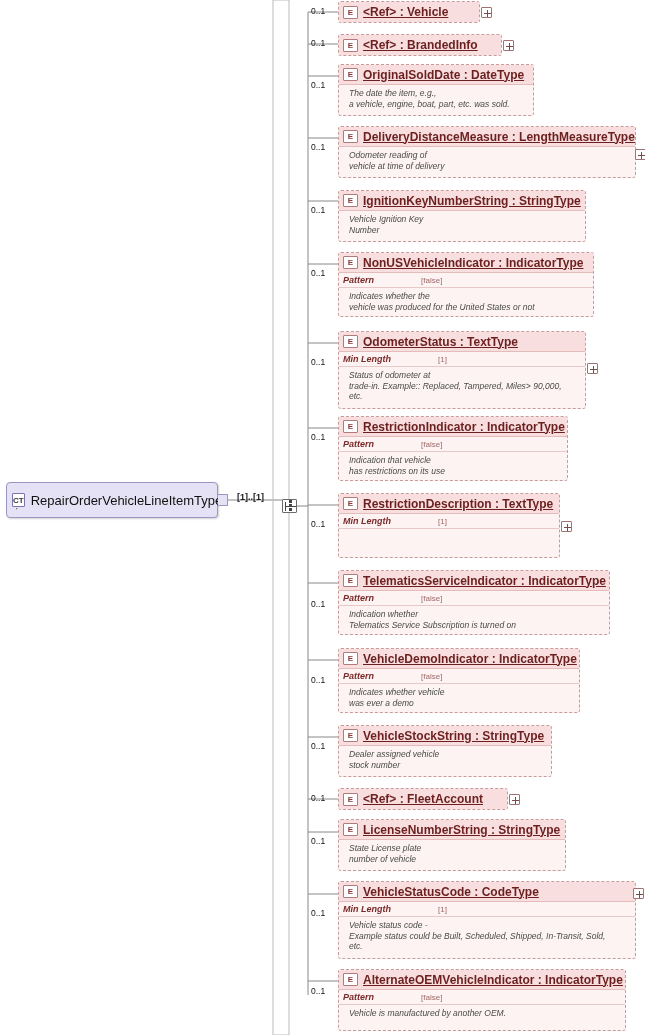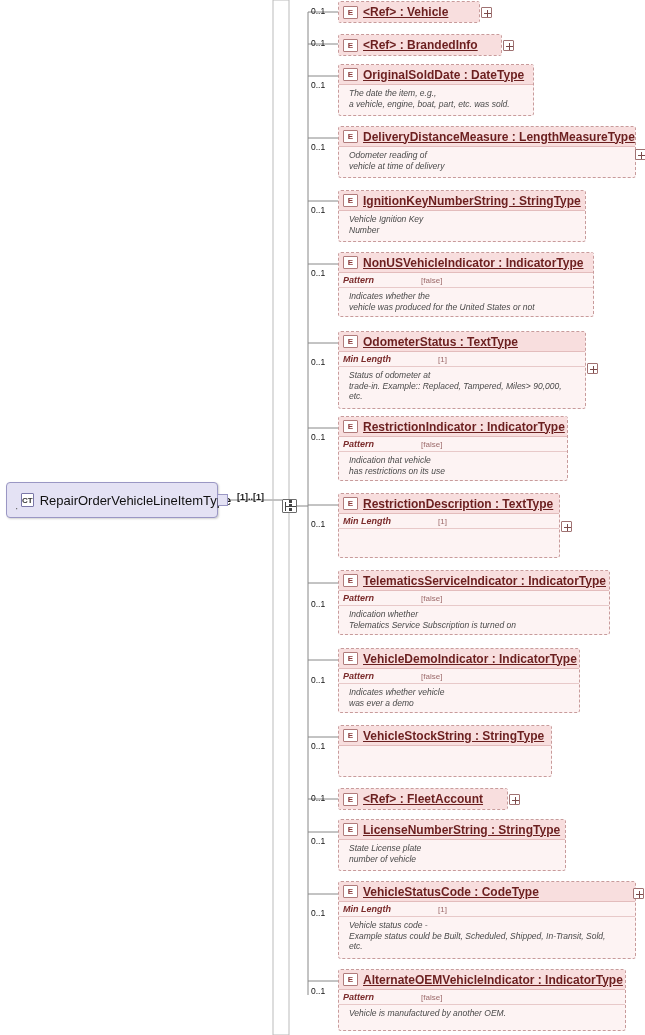--- a/index.html
+++ b/index.html
@@ -26,21 +26,21 @@
   .ct-box {
     position: absolute;
     left: 6px; top: 482px;
     width: 212px; height: 36px;
     background: #e4e2f4;
     border: 1px solid #9a97c4;
     border-radius: 4px;
     box-shadow: 1px 1px 2px rgba(0,0,0,0.18);
     display: flex;
     align-items: center;
-    padding-left: 14px;
+    padding-left: 5px;
   }
   .ct-badge {
     width: 17px; height: 14px;
     border: 1px solid #7a77a8;
     background: #ffffff;
     color: #333;
     font-size: 8px;
     font-weight: bold;
     display: flex;
     align-items: center;
@@ -395,20 +395,22 @@
     <div class="node-doc">Indicates whether vehicle
 was ever a demo</div>
   </div>
 
   <div class="occ" style="left:311px; top:741px;">0..1</div>
   <div class="node" style="left:338px; top:725px; width:214px; height:52px;">
     <div class="node-head">
       <span class="e-badge">E</span>
       <span class="e-name">VehicleStockString : StringType</span>
     </div>
+    <div class="node-doc">Dealer assigned vehicle
+stock number</div>
   </div>
 
   <div class="occ" style="left:311px; top:793px;">0..1</div>
   <div class="node noborderhead" style="left:338px; top:788px; width:170px; height:22px;">
     <div class="node-head">
       <span class="e-badge">E</span>
       <span class="e-name ref">&lt;Ref&gt;      : FleetAccount</span>
     </div>
   </div>
   <div class="plus" style="left:509px; top:794px;"></div>

